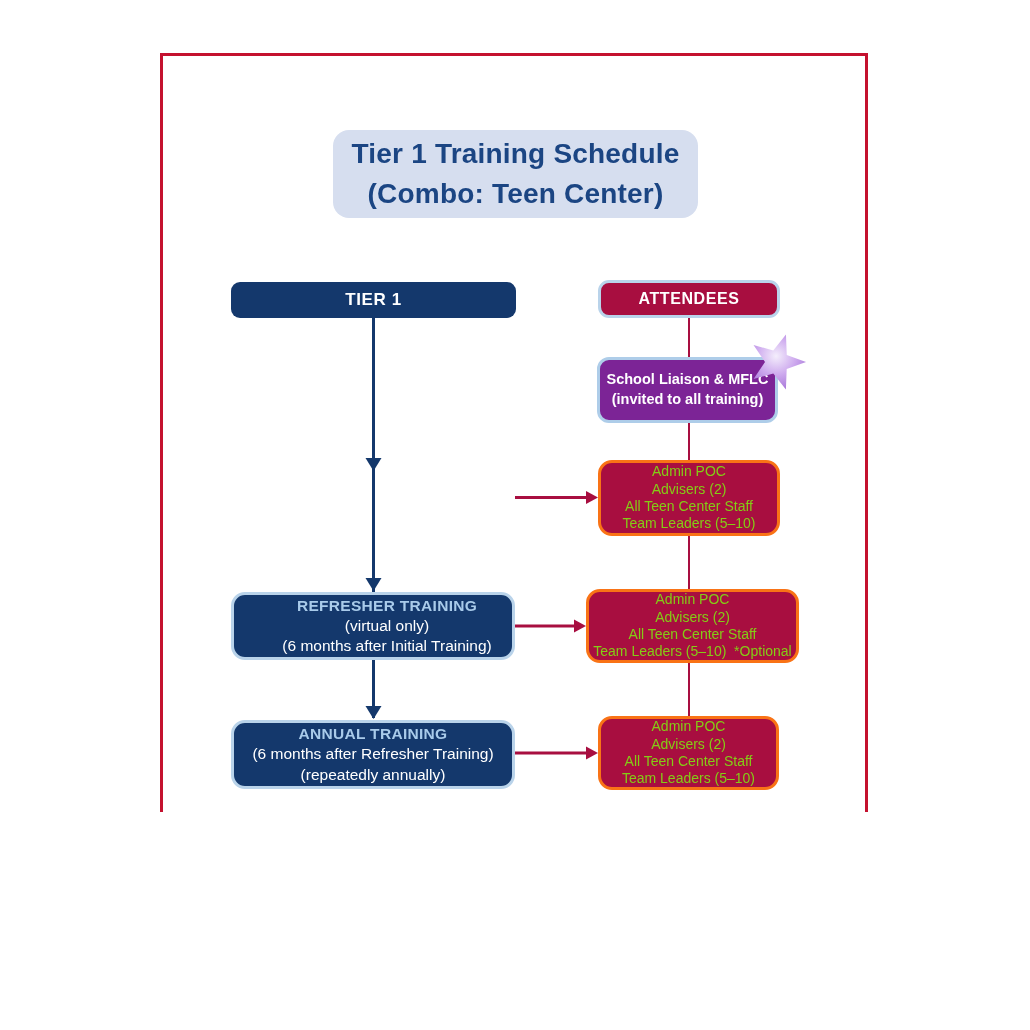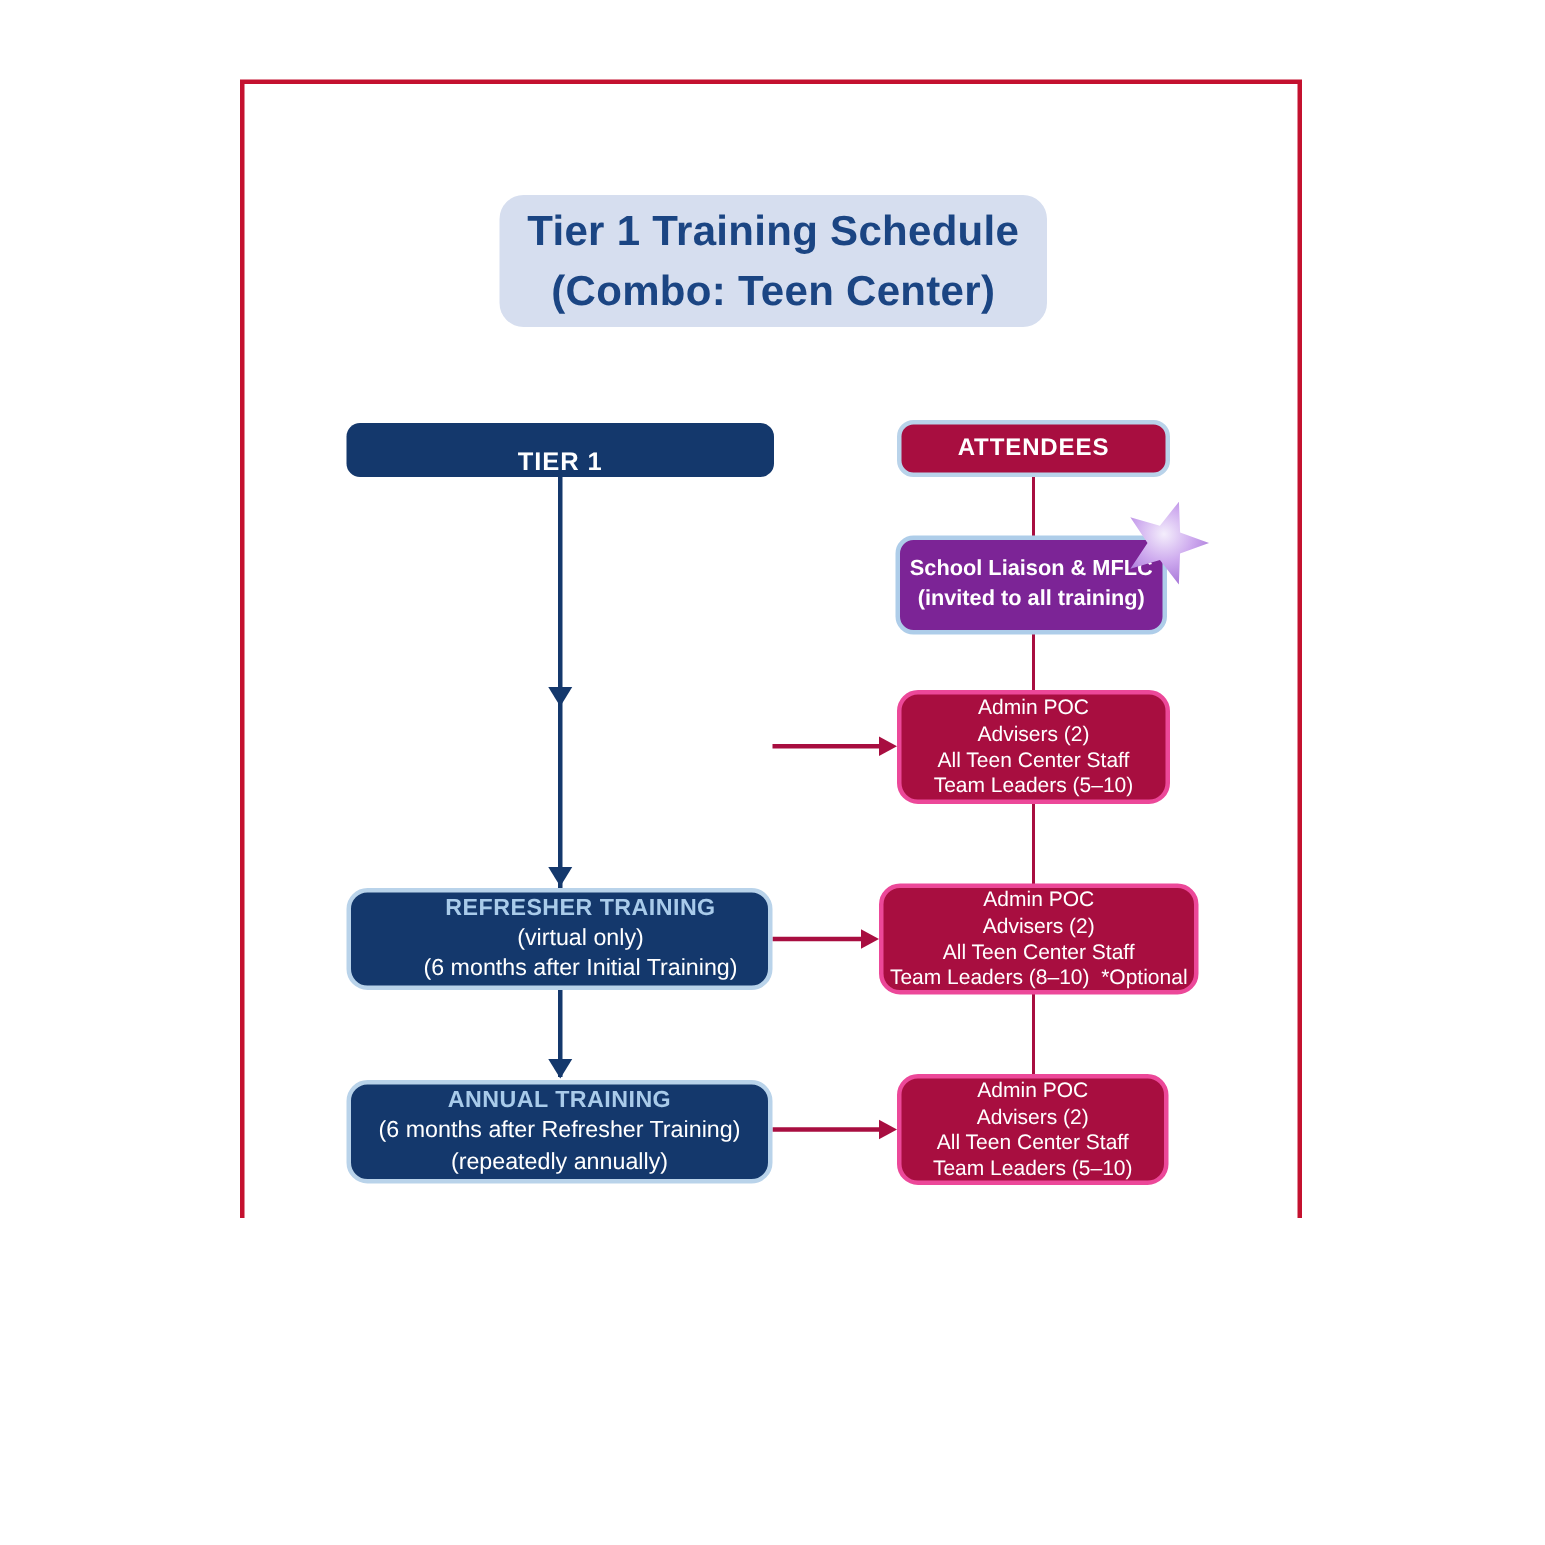--- a/index.html
+++ b/index.html
@@ -13,37 +13,37 @@
   }
   .abs{position:absolute;box-sizing:border-box;}
   .center-col{display:flex;flex-direction:column;align-items:center;justify-content:center;text-align:center;}
   .title-box{
     left:333px;top:130px;width:365px;height:88px;background:#D6DEEF;border-radius:16px;
     color:#1B4583;font-size:28px;font-weight:bold;line-height:1.42;z-index:2;letter-spacing:.2px;
   }
   .hdr{
     color:#ffffff;font-weight:bold;font-size:17px;letter-spacing:.6px;z-index:2;
   }
-  .hdr-tier{left:231px;top:282px;width:285px;height:36px;background:#14386C;border-radius:9px;justify-content:flex-end;}
+  .hdr-tier{left:231px;top:282px;width:285px;height:36px;background:#14386C;border-radius:9px;}
   .hdr-att{left:598px;top:280px;width:182px;height:38px;background:#A80E40;border:3px solid #B9D3EA;border-radius:11px;font-size:16px;}
   .liaison{
     left:597px;top:357px;width:181px;height:66px;background:#7C2496;border:3px solid #AECDE9;
     border-radius:12px;color:#ffffff;font-size:14.5px;font-weight:bold;line-height:1.35;z-index:2;
   }
   .t-box{
     left:231px;width:284px;background:#14386C;border:3px solid #B9D3EA;border-radius:14px;
     color:#ffffff;z-index:2;line-height:1.3;
   }
   .t-box .t-title{color:#A9CBEA;font-weight:bold;font-size:15.5px;letter-spacing:.3px;}
   .t-box .t-line{font-size:15.5px;font-weight:400;}
   .t-row1{top:472px;height:51px;}
   .t-row2{top:592px;height:68px;padding-left:28px;}
   .t-row3{top:720px;height:69px;}
   .a-box{
-    background:#A80E40;border:3px solid #ec4899;border-radius:14px;color:#ffffff;
+    background:#A80E40;border:3px solid #f97316;border-radius:14px;color:#84cc16;
     font-size:14px;line-height:1.24;z-index:2;
   }
   .a-box div{white-space:pre;}
   .a-row1{left:598px;top:460px;width:182px;height:76px;}
   .a-row2{left:586px;top:589px;width:213px;height:74px;}
   .a-row3{left:598px;top:716px;width:181px;height:74px;}
   .connectors{position:absolute;left:0;top:0;z-index:1;}
   .star-svg{position:absolute;left:741px;top:326px;z-index:3;pointer-events:none;}
   .logo{left:770px;top:880px;width:62px;height:72px;z-index:2;display:flex;flex-direction:column;align-items:center;}
   .logo-label{font-size:7px;font-weight:bold;color:#1B4583;margin-top:-2px;letter-spacing:.2px;}
@@ -109,21 +109,21 @@
 
   <div class="abs center-col t-box t-row2">
     <div class="t-title">REFRESHER TRAINING</div>
     <div class="t-line">(virtual only)</div>
     <div class="t-line">(6 months after Initial Training)</div>
   </div>
   <div class="abs center-col a-box a-row2">
     <div>Admin POC</div>
     <div>Advisers (2)</div>
     <div>All Teen Center Staff</div>
-    <div>Team Leaders (8–10)  *Optional</div>
+    <div>Team Leaders (5–10)  *Optional</div>
   </div>
 
   <div class="abs center-col t-box t-row3">
     <div class="t-title">ANNUAL TRAINING</div>
     <div class="t-line">(6 months after Refresher Training)</div>
     <div class="t-line">(repeatedly annually)</div>
   </div>
   <div class="abs center-col a-box a-row3">
     <div>Admin POC</div>
     <div>Advisers (2)</div>

